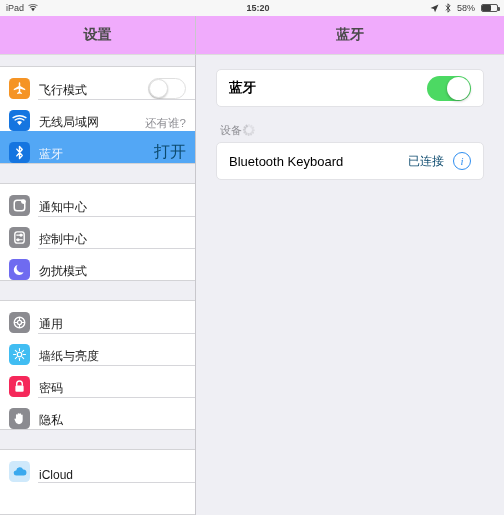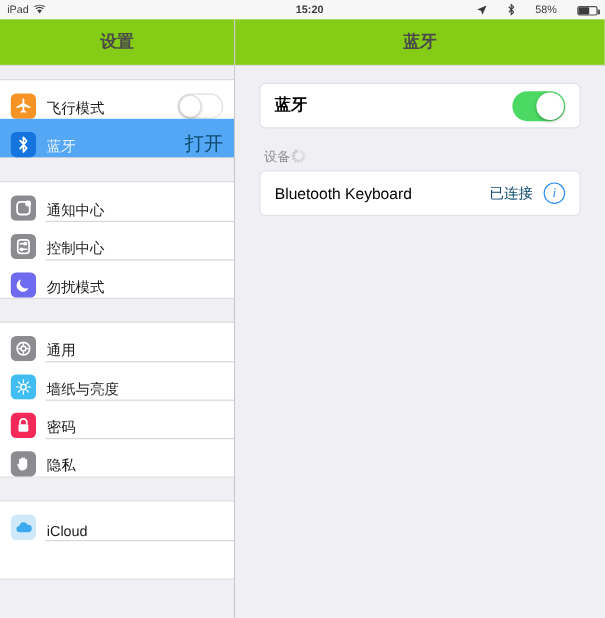--- a/index.html
+++ b/index.html
@@ -20,39 +20,39 @@
     font-size: 9px; color: #3c3c3c;
     padding: 0 6px;
     position: relative;
   }
   .sb-left { display: flex; align-items: center; gap: 4px; }
   .sb-center {
     position: absolute; left: 0; right: 0; text-align: center;
     font-size: 9px; font-weight: bold; color: #3c3c3c; padding-left: 12px;
   }
   .sb-right {
-    margin-left: auto; display: flex; align-items: flex-end; gap: 17px;
+    margin-left: auto; display: flex; align-items: center; gap: 6px;
     position: relative; z-index: 2;
   }
   .sb-ipad { font-size: 9px; color: #3c3c3c; }
   .ic-wifi-sb, .ic-loc, .ic-bt-sb { display:inline-block; line-height:1; font-size:9px; color:#3c3c3c; }
   .batt {
     width: 17px; height: 8px; border: 1px solid #555; border-radius: 2px;
     position: relative; display:inline-block;
   }
   .batt::after {
     content:""; position:absolute; right:-3px; top:2px;
     width:2px; height:4px; background:#555; border-radius:0 1px 1px 0;
   }
   .batt > i { display:block; height:100%; background:#3c3c3c; width:58%; border-radius:1px; }
 
   
   .navrow { display: flex; flex: 0 0 39px; }
   .nav-left, .nav-right {
-    background: #84cc16;
+    background: #f0abfc;
     display:flex; align-items:center; justify-content:center;
     font-size: 14px; font-weight: bold; color: #4a4a4a;
     border-bottom: 1px solid #dcdcdc;
   }
   .nav-left { width: 196px; border-right: 1px solid #c8c7cc; }
   .nav-right { flex: 1; }
 
   
   .bodyrow { flex: 1; display: flex; min-height: 0; }
 
@@ -207,20 +207,31 @@
             <svg width="15" height="15" viewBox="0 0 16 16">
                 <path d="M8 1.2c.55 0 .8.5.8 1.1v3.1l5.3 3v1.4l-5.3-1.6v3.3l1.7 1.2v1.1L8 13.3l-2.5.5v-1.1l1.7-1.2V8.2L1.9 9.8V8.4l5.3-3V2.3c0-.6.25-1.1.8-1.1z" fill="#fff"></path>
               </svg>
           </span>
           <span class="slabel">飞行模式</span>
           <span class="switch">
               <span class="knob"></span>
             </span>
         </div>
 
+        <div class="srow">
+          <span class="sicon" style="background:#1575e0">
+            <svg width="15" height="12" viewBox="0 0 16 12">
+              <path d="M8 10.6 L5.3 7.0 Q8 5.2 10.7 7.0 Z" fill="#fff"></path>
+              <path d="M3.3 4.9 Q8 1.6 12.7 4.9" stroke="#fff" stroke-width="1.5" fill="none" stroke-linecap="round"></path>
+              <path d="M1.2 2.5 Q8 -1.8 14.8 2.5" stroke="#fff" stroke-width="1.5" fill="none" stroke-linecap="round"></path>
+            </svg>
+          </span>
+          <span class="slabel">无线局域网</span>
+          <span class="svalue">还有谁?</span>
+        </div>
 
         <div class="srow selected">
           <span class="sicon" style="background:#1575e0">
             <svg width="9" height="15" viewBox="0 0 9 16">
               <path d="M1.6 4.4 L7.4 11.2 L4.5 14.5 L4.5 1.5 L7.4 4.8 L1.6 11.6" stroke="#fff" stroke-width="1.5" fill="none" stroke-linejoin="round" stroke-linecap="round"></path>
             </svg>
           </span>
           <span class="slabel">蓝牙</span>
           <span class="svalue">打开</span>
         </div>

